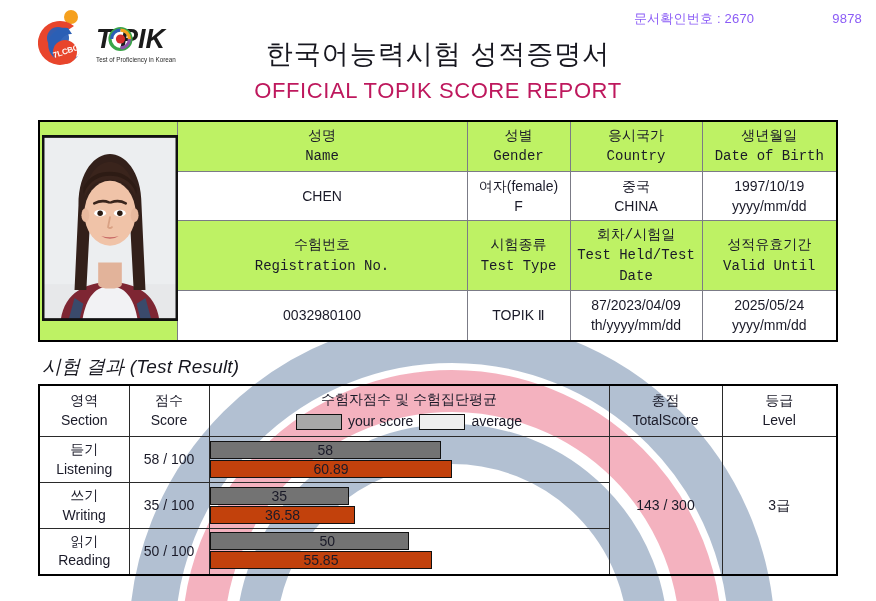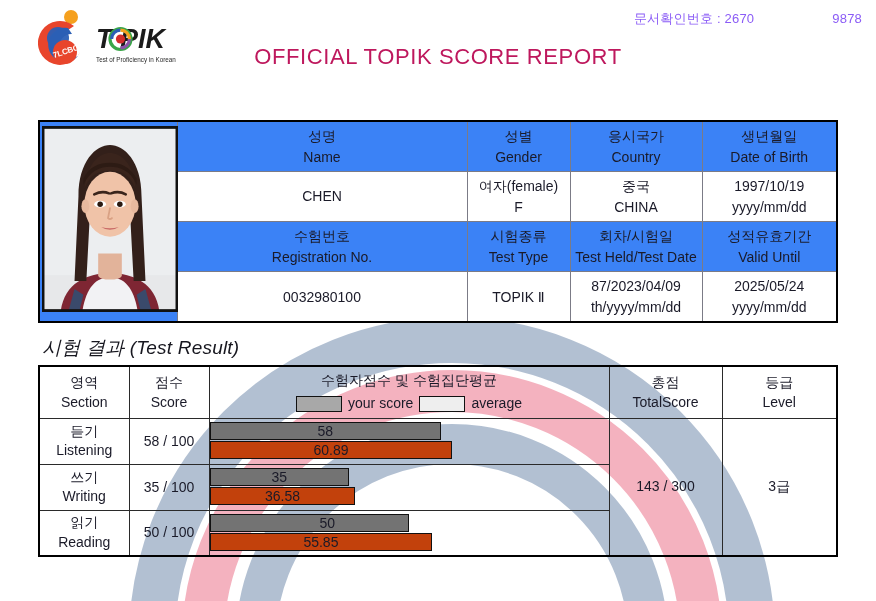--- a/index.html
+++ b/index.html
@@ -95,22 +95,23 @@
     line-height: 1.45;
     padding: 4px 2px;
   }
   td.photo-cell {
     border-right: 2px solid #000;
     width: 138px;
     padding: 0;
     background: #fff;
   }
   tr.hdr td {
-    background: #3b82f6;
+    background: #bef264;
     height: 46px;
+    font-family: Liberation Mono, monospace;
   }
   tr.val td { height: 48px; background: #fff; }
   tr.val2 td { height: 48px; background: #fff; }
   .ko { display: block; }
   .en { display: block; }
 
   
   .photo {
     width: 136px; height: 186px;
     position: relative;
@@ -211,20 +212,21 @@
       <text x="58" y="40" font-family="'Liberation Sans', sans-serif" font-size="27" font-weight="bold" font-style="italic" fill="#1b1b1b">T PIK</text>
       <circle cx="82.5" cy="31" r="10.5" fill="none" stroke="#3aa648" stroke-width="3.2"></circle>
       <path d="M72 31 a10.5 10.5 0 0 1 10.5 -10.5 l0 3.2 a7.3 7.3 0 0 0 -7.3 7.3 z" fill="#2b5fb5"></path>
       <path d="M82.5 20.5 a10.5 10.5 0 0 1 10.5 10.5 l-3.2 0 a7.3 7.3 0 0 0 -7.3 -7.3 z" fill="#f5a01e"></path>
       <path d="M93 31 a10.5 10.5 0 0 1 -10.5 10.5 l0 -3.2 a7.3 7.3 0 0 0 7.3 -7.3 z" fill="#8a53a8"></path>
       <circle cx="82.5" cy="31" r="4.6" fill="#d32d2a"></circle>
       <text x="58" y="54" font-family="'Liberation Sans', sans-serif" font-size="6.3" fill="#2a2a2a">Test of Proficiency in Korean</text>
     </svg>
 
     <div class="titles">
+      <div class="title-ko">한국어능력시험 성적증명서</div>
       <div class="title-en">OFFICIAL TOPIK SCORE REPORT</div>
     </div>
   </div>
 
 
   <div class="tbl-wrap">
     <table class="info">
       <colgroup>
         <col style="width:138px">
           <col style="width:290px">

